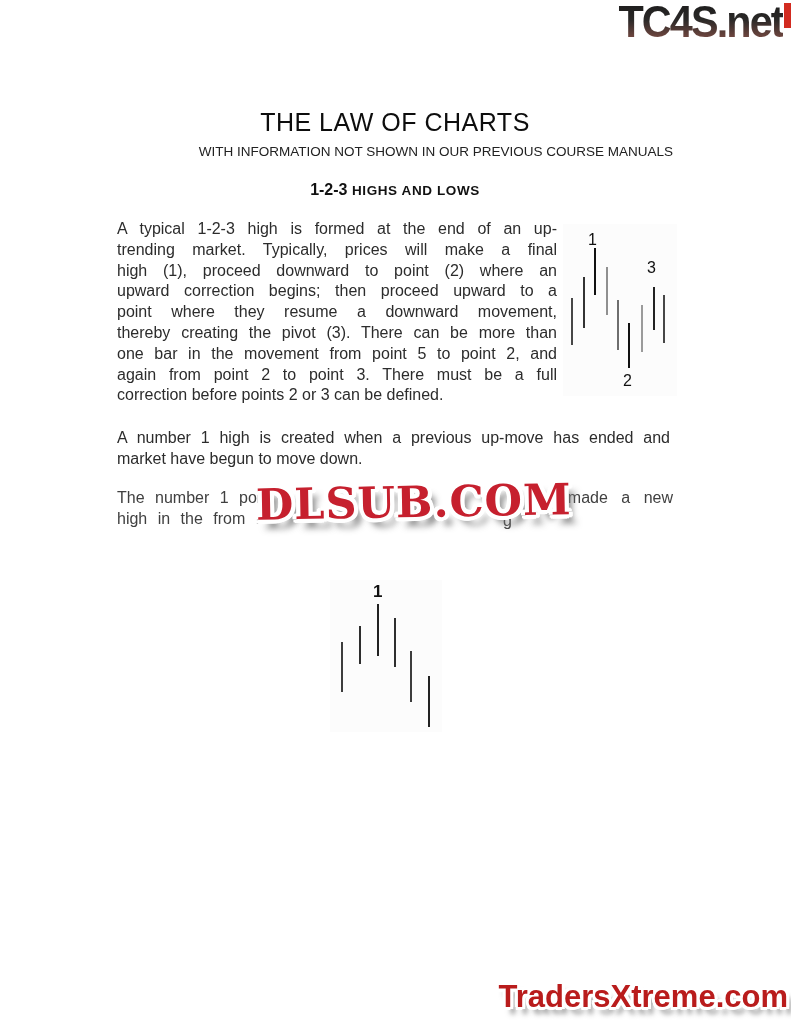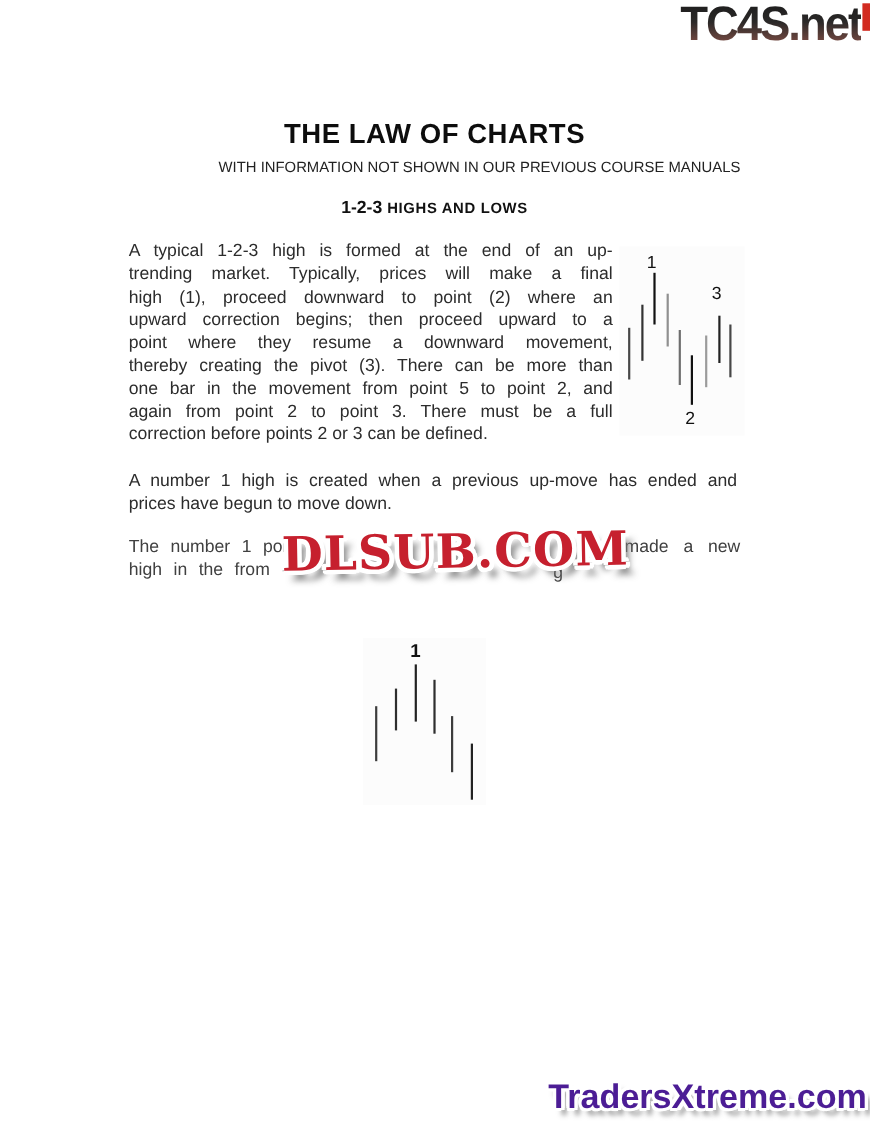--- a/index.html
+++ b/index.html
@@ -19,21 +19,21 @@
     font-weight:700; font-size:44px; letter-spacing:-2px;
     transform:scaleX(.94); transform-origin:right top;
     background:linear-gradient(180deg,#1b1b1b 6%,#2b2928 46%,#6e463f 80%,#8d5c50 100%);
     -webkit-background-clip:text; background-clip:text; color:transparent;
   }
   .corner-banner{
     position:absolute; top:3px; right:0; width:7px; height:25px;
   }
   
   .title-block{position:absolute; left:117px; width:556px; text-align:center; color:#0d0d0d;}
-  .doc-title{top:108px; font-size:25px; font-weight:700; letter-spacing:.5px;}
+  .doc-title{top:108px; font-size:25px; font-weight:400; letter-spacing:.5px;}
   .doc-subtitle{top:144px; font-size:13.5px; color:#222;text-align:right;}
   .section-heading{top:181px; font-weight:700; color:#111;}
   .section-heading .prefix{font-size:16px;}
   .section-heading .rest{font-size:13.5px; letter-spacing:.6px;}
   
   .para{position:absolute; font-size:16px; line-height:20.8px; color:#2c2c2c;}
   .para .tline{text-align:justify; text-align-last:justify;}
   .para .tline.last{text-align:left; text-align-last:left;}
   .p1{left:117px; top:219px; width:440px;}
   .p2{left:117px; top:428px; width:553px;}
@@ -109,35 +109,35 @@
       <div class="bar" style="left: 78px; top: 81px; height: 47px; background: rgb(155, 155, 155);"></div>
       <div class="bar" style="left: 90px; top: 63px; height: 43px; background: rgb(34, 34, 34);"></div>
       <div class="bar" style="left: 100px; top: 71px; height: 48px; background: rgb(71, 71, 71);"></div>
       <div class="blabel" style="left: 25px; top: 8px;">1</div>
       <div class="blabel" style="left: 60px; top: 149px;">2</div>
       <div class="blabel" style="left: 84px; top: 36px;">3</div>
     </div>
 
   <div class="para p2">
       <div class="tline">A number 1 high is created when a previous up-move has ended and</div>
-      <div class="tline last">prices have begun to move down.</div>
+      <div class="tline last">market have begun to move down.</div>
     </div>
 
   <div class="frag f-l1a">The number 1 poi</div>
   <div class="frag f-l1b">ve made a new</div>
   <div class="frag f-l2a">high in the from r</div>
   <div class="frag f-l2b">g</div>
 
   <div class="watermark" style="color: rgb(198, 32, 46);">DLSUB.COM</div>
 
   <div class="chart chart-no1">
       <div class="bar" style="left: 11px; top: 62px; height: 50px; background: rgb(61, 61, 61);"></div>
       <div class="bar" style="left: 29px; top: 46px; height: 38px; background: rgb(46, 46, 46);"></div>
       <div class="bar" style="left: 47px; top: 24px; height: 52px; background: rgb(34, 34, 34);"></div>
       <div class="bar" style="left: 64px; top: 38px; height: 49px; background: rgb(46, 46, 46);"></div>
       <div class="bar" style="left: 80px; top: 71px; height: 51px; background: rgb(61, 61, 61);"></div>
       <div class="bar" style="left: 98px; top: 96px; height: 51px; background: rgb(34, 34, 34);"></div>
       <div class="blabel bold" style="left: 43px; top: 3px;">1</div>
     </div>
 
-  <div class="footer-logo" style="color: #4c1d95;">TradersXtreme.com</div>
+  <div class="footer-logo" style="color: #b91c1c;">TradersXtreme.com</div>
 
 </div>
 
 </body></html>

